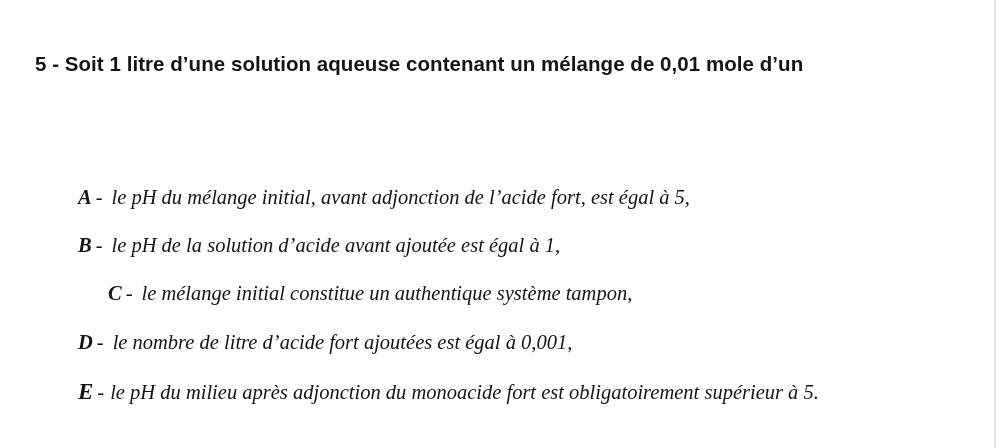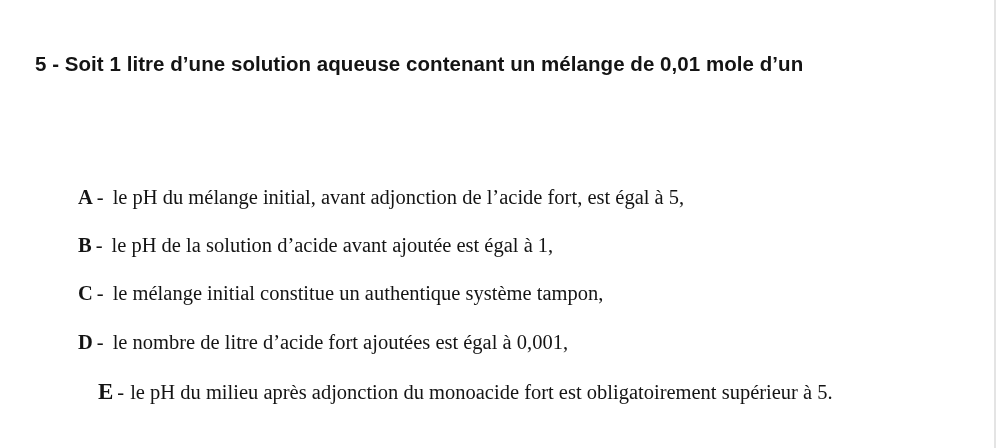--- a/index.html
+++ b/index.html
@@ -50,20 +50,21 @@
       top: 182px;
       font-family: "Liberation Serif", serif;
       font-size: 20.5px;
     }
     .option {
       position: absolute;
       left: 0;
       white-space: nowrap;
       height: 30px;
       line-height: 30px;
+      font-style: italic;
     }
     .option .letter {
       font-weight: bold;
       display: inline-block;
     }
     .option .dash {
       display: inline-block;
       margin-left: 4px;
       margin-right: 9px;
     }
@@ -83,22 +84,22 @@
   <span class="line">5 - Soit 1 litre d’une solution aqueuse contenant un mélange de 0,01 mole d’un</span>
 </div>
 
 <div class="options">
   <div class="option" style="top:0px;">
     <span class="letter">A</span><span class="dash">-</span><span class="text">le pH du mélange initial, avant adjonction de l’acide fort, est égal à 5,</span>
   </div>
   <div class="option" style="top:48px;">
     <span class="letter">B</span><span class="dash">-</span><span class="text">le pH de la solution d’acide avant ajoutée est égal à 1,</span>
   </div>
-  <div class="option" style="top:96px;">
+  <div class="option" style="top:96px;margin-left:30px;">
     <span class="letter">C</span><span class="dash">-</span><span class="text">le mélange initial constitue un authentique système tampon,</span>
   </div>
   <div class="option" style="top:145px;">
     <span class="letter">D</span><span class="dash">-</span><span class="text">le nombre de litre d’acide fort ajoutées est égal à 0,001,</span>
   </div>
-  <div class="option big" style="top:195px;margin-left:20px;">
+  <div class="option big" style="top:195px;">
     <span class="letter">E</span><span class="dash">-</span><span class="text">le pH du milieu après adjonction du monoacide fort est obligatoirement supérieur à 5.</span>
   </div>
 </div>
 
 </body></html>

